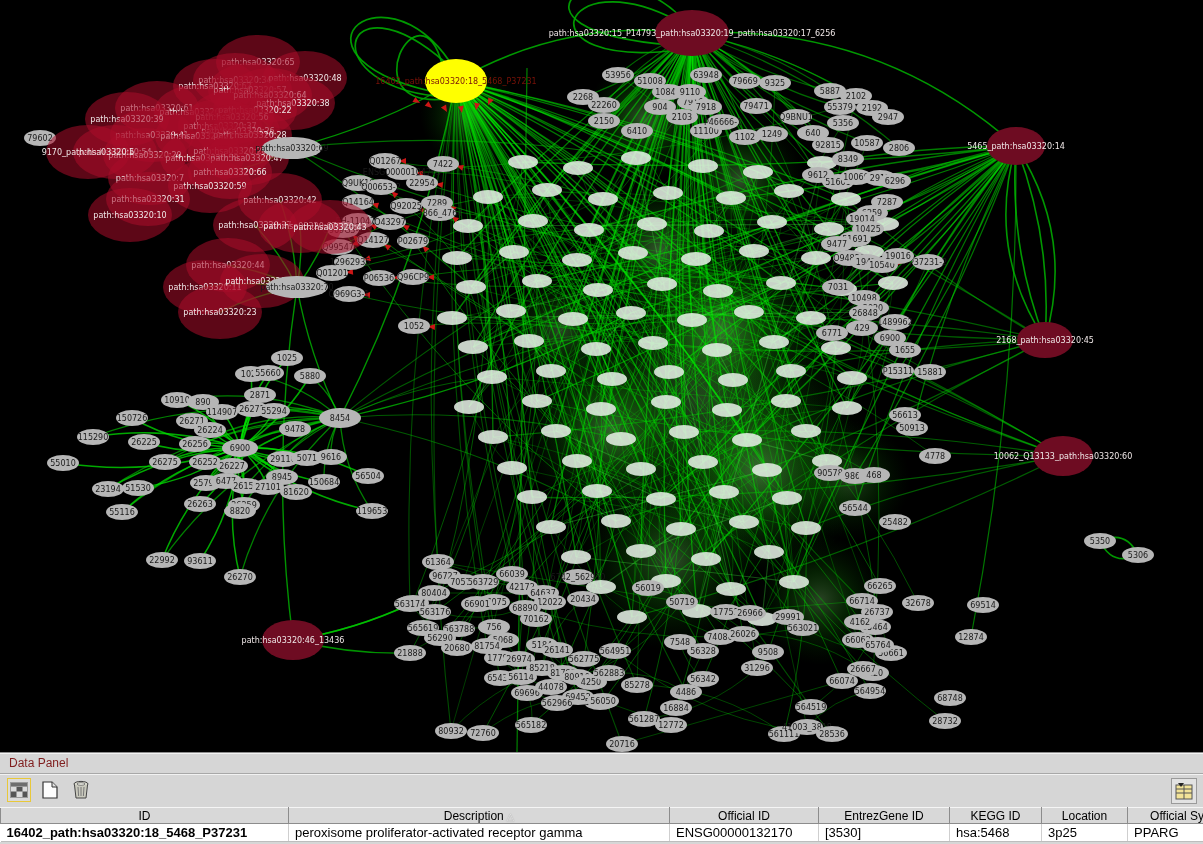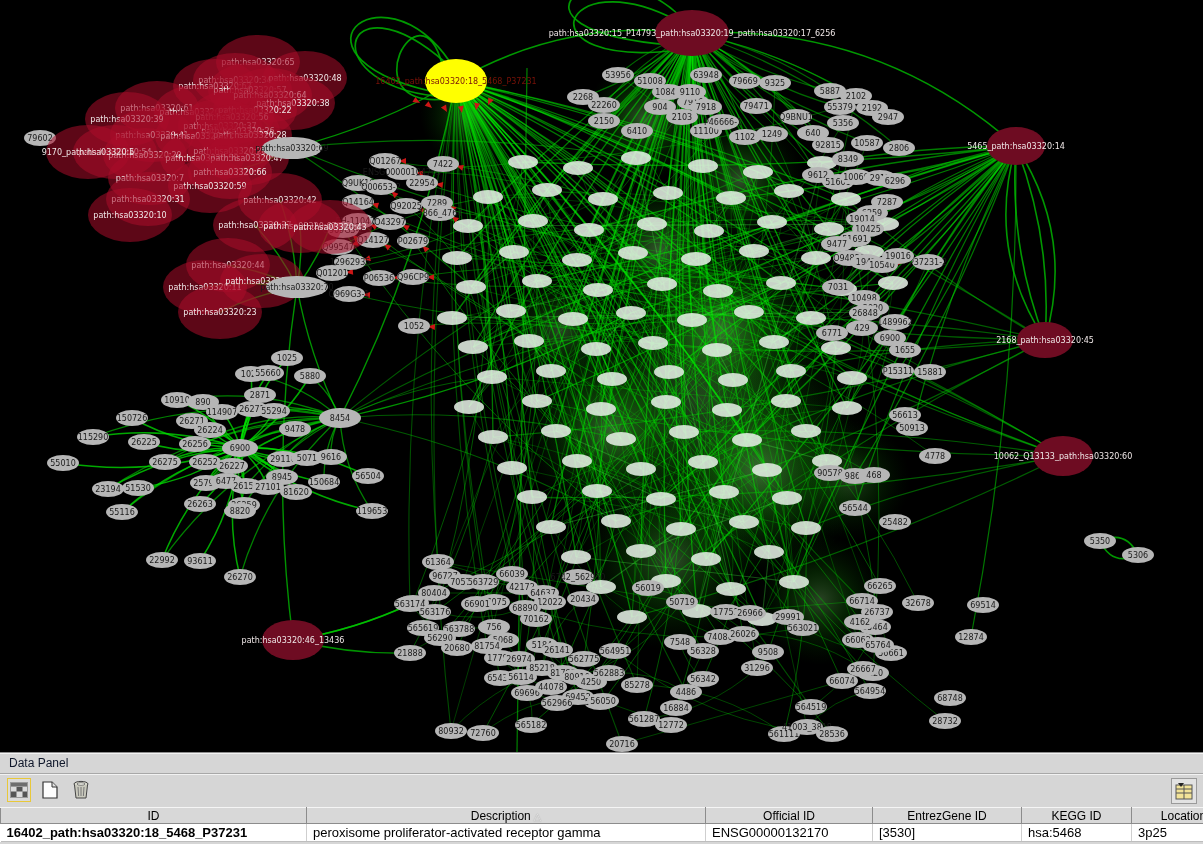--- a/index.html
+++ b/index.html
@@ -2,28 +2,28 @@
 <html><head>
 <meta charset="utf-8">
 <style>
   html,body{margin:0;padding:0;background:#000;}
   #app{position:relative;width:1203px;height:844px;overflow:hidden;font-family:"Liberation Sans",sans-serif;}
   
   #canvas-wrap{position:absolute;left:0;top:0;width:1203px;height:752px;background:#000;}
   #net{position:absolute;left:0;top:0;}
   
   #data-panel{position:absolute;left:0;top:752px;width:1203px;height:92px;background:#d6d6d6;border-top:1px solid #8f8f8f;}
-  .panel-title{height:19px;line-height:19px;padding-left:9px;font-size:12px;color:#0f172a;background:#d6d6d6;border-top:1px solid #f4f4f4;border-bottom:1px solid #a8a8a8;}
+  .panel-title{height:19px;line-height:19px;padding-left:9px;font-size:12px;color:#7f1d1d;background:#d6d6d6;border-top:1px solid #f4f4f4;border-bottom:1px solid #a8a8a8;}
   .toolbar{height:29px;background:#d6d6d6;border-top:1px solid #f2f2f2;display:flex;align-items:center;position:relative;}
   .tbtn{width:22px;height:22px;margin-left:7px;display:flex;align-items:center;justify-content:center;background:transparent;border:1px solid transparent;}
   .tbtn.sel{border:1px solid #e8c83a;background:#dadada;}
   .tbtn svg{display:block;}
   .tbtn-right{position:absolute;right:6px;top:3px;width:24px;height:24px;display:flex;align-items:center;justify-content:center;border:1px solid #9a9a9a;background:#e2e2e2;}
   .dtable{width:1203px;border-collapse:collapse;table-layout:fixed;margin-top:3px;background:#fff;}
-  .dtable th{background:#d8d8d8;border:1px solid #8c8c8c;border-top:1px solid #f5f5f5;font-weight:normal;font-size:12px;color:#000;height:15px;padding:0 12px;overflow:hidden;white-space:nowrap;}
+  .dtable th{background:#d8d8d8;border:1px solid #8c8c8c;border-top:1px solid #f5f5f5;font-weight:normal;font-size:12px;color:#000;height:15px;padding:0 3px;overflow:hidden;white-space:nowrap;}
   .dtable td{background:#fff;border-right:1px solid #cfcfcf;border-bottom:1px solid #bdbdbd;font-size:13px;color:#000;height:15px;padding:1px 6px;overflow:hidden;white-space:nowrap;}
   .dtable td.idcell{font-weight:bold;font-size:13px;}
   .sort-tri{color:#efefef;text-shadow:0 0 1px #777;font-size:10px;}
   
   text{font-family:"DejaVu Sans",sans-serif;}
 </style>
 </head>
 <body>
 
 <div id="app">

